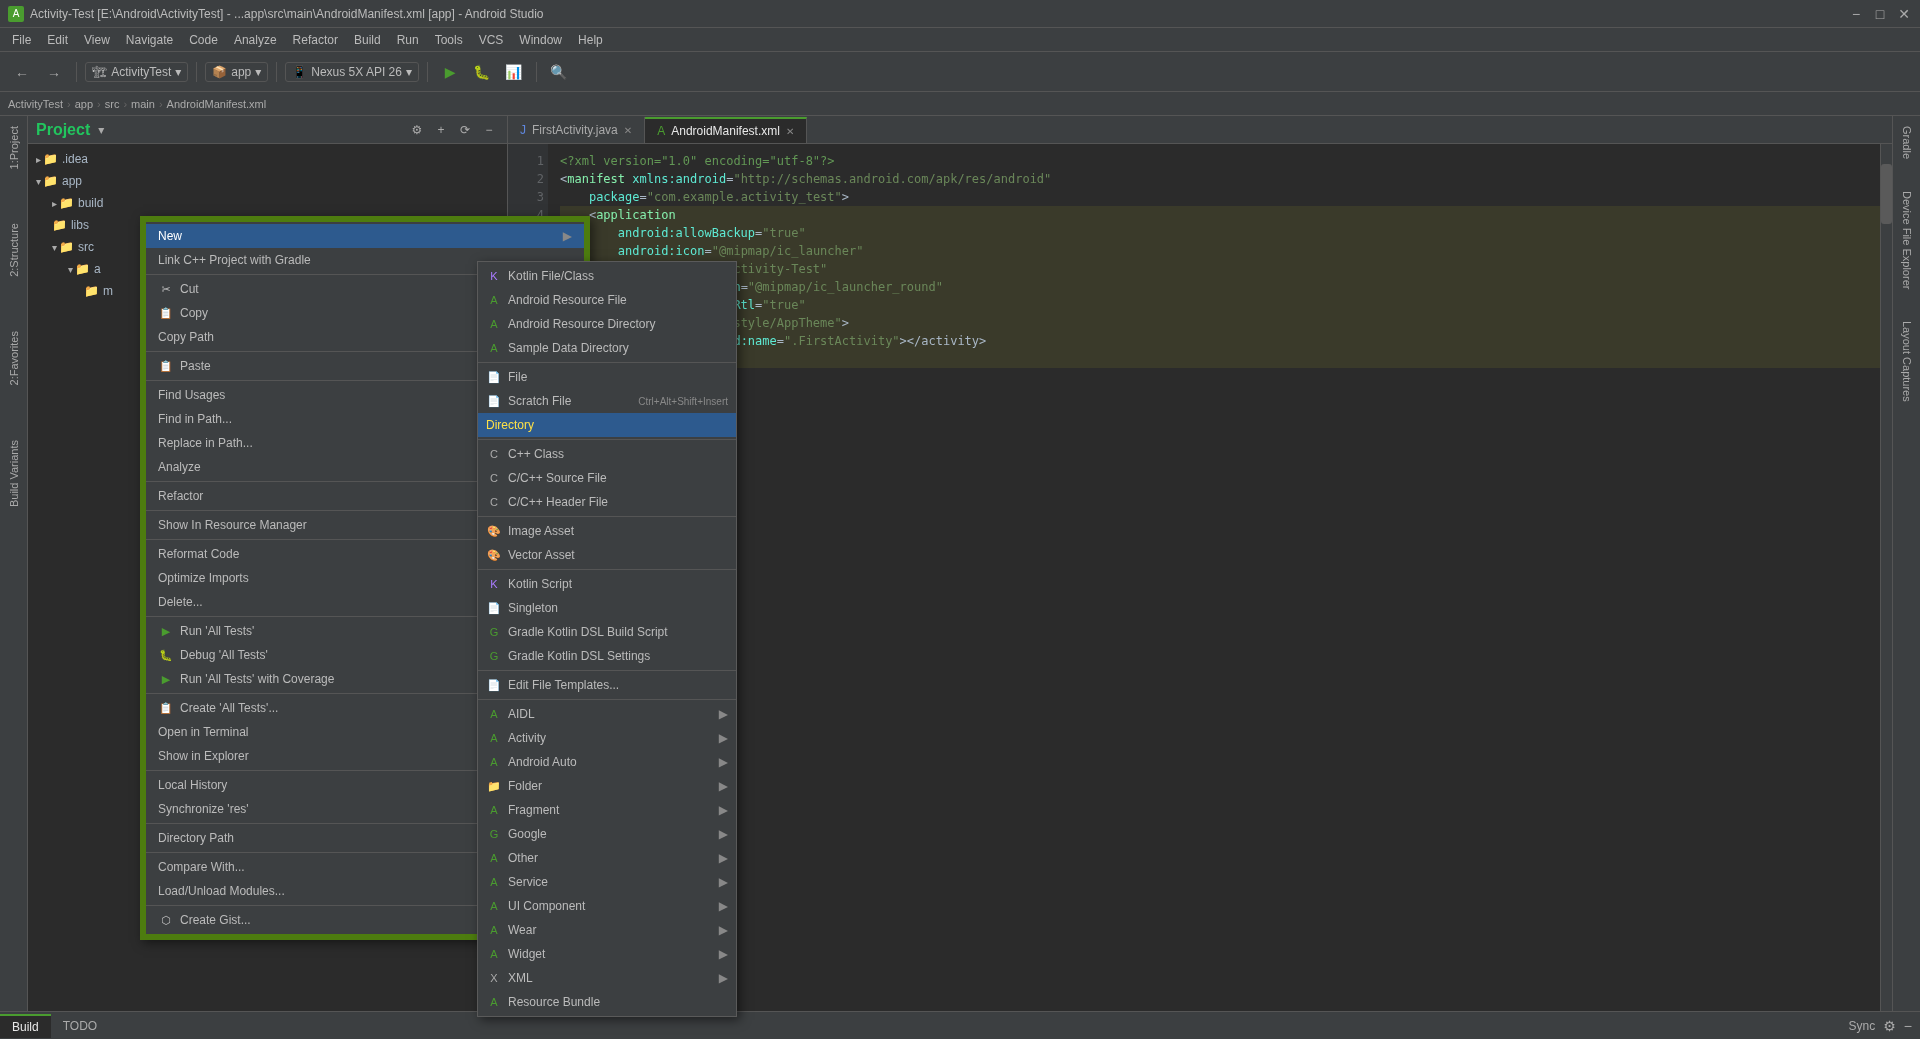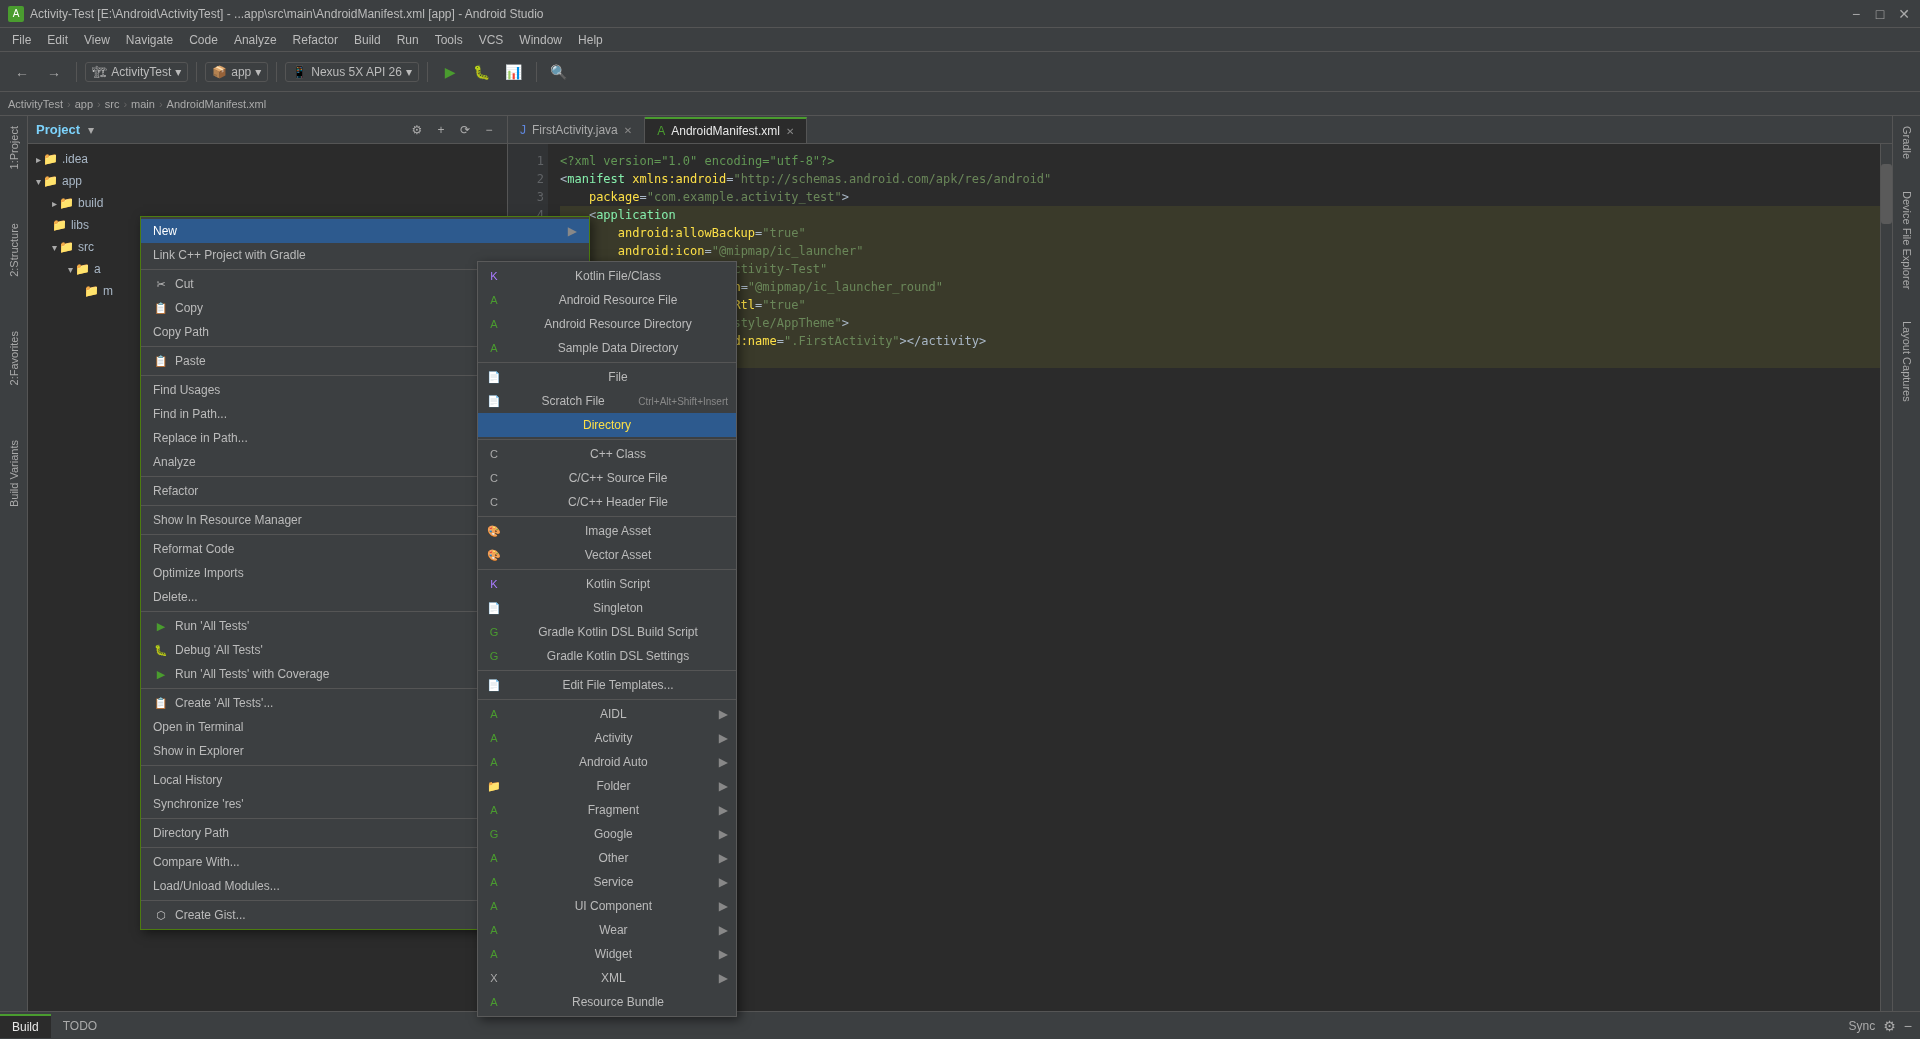--- a/index.html
+++ b/index.html
@@ -124,22 +124,22 @@
     .panel-header {
       background: #3c3f41;
       height: 28px;
       display: flex;
       align-items: center;
       padding: 0 8px;
       border-bottom: 1px solid #555;
       gap: 4px;
     }
     .panel-title {
-      color: #7dd3fc;
-      font-size: 13px;
+      color: #22c55e;
+      font-size: 16px;
       font-weight: bold;
     }
     .panel-actions {
       margin-left: auto;
       display: flex;
       gap: 4px;
     }
     .panel-action-btn {
       width: 20px; height: 20px;
       display: flex; align-items: center; justify-content: center;
@@ -164,21 +164,21 @@
     .tree-arrow { color: #aaa; font-size: 10px; margin-right: 2px; }
     .tree-icon { margin-right: 4px; font-size: 12px; }
 
     
     .context-menu {
       position: absolute;
       left: 112px;
       top: 100px;
       width: 450px;
       background: #3c3f41;
-      border: 1px solid #4d7c0f;
+      border: 6px solid #4d7c0f;
       box-shadow: 3px 3px 10px rgba(0,0,0,0.5);
       z-index: 1000;
       padding: 2px 0;
     }
     .ctx-item {
       display: flex;
       align-items: center;
       height: 24px;
       padding: 0 12px;
       cursor: pointer;
@@ -231,21 +231,21 @@
       font-size: 12px;
       position: relative;
     }
     .submenu-item.active, .submenu-item.selected-blue { background: #2d5a8e; color: white; }
     .submenu-icon {
       width: 16px; height: 16px;
       margin-right: 6px;
       display: flex; align-items: center; justify-content: center;
       font-size: 11px;
     }
-    .submenu-label { flex: 1; text-align: center; }
+    .submenu-label { flex: 1; }
     .submenu-shortcut {
       color: #888;
       font-size: 10px;
     }
     .submenu-arrow {
       color: #888;
       font-size: 12px;
     }
     .submenu-sep {
       height: 1px;
@@ -314,21 +314,21 @@
       flex: 1;
       padding: 8px 12px;
       font-family: monospace;
       font-size: 12px;
       line-height: 18px;
       color: #a9b7c6;
       overflow: hidden;
     }
     .code-line { white-space: pre; }
     .xml-tag { color: #86efac; }
-    .xml-attr { color: #fde047; text-align: right; }
+    .xml-attr { color: #5eead4; text-align: right; }
     .xml-value { color: #6a8759; }
     .xml-bracket { color: #a9b7c6; }
     .xml-decl { color: #629755; }
     .line-highlight { background: #3a3a2a; }
 
     
     .bottom-panel {
       height: 200px;
       background: #2b2b2b;
       border-top: 1px solid #555;

